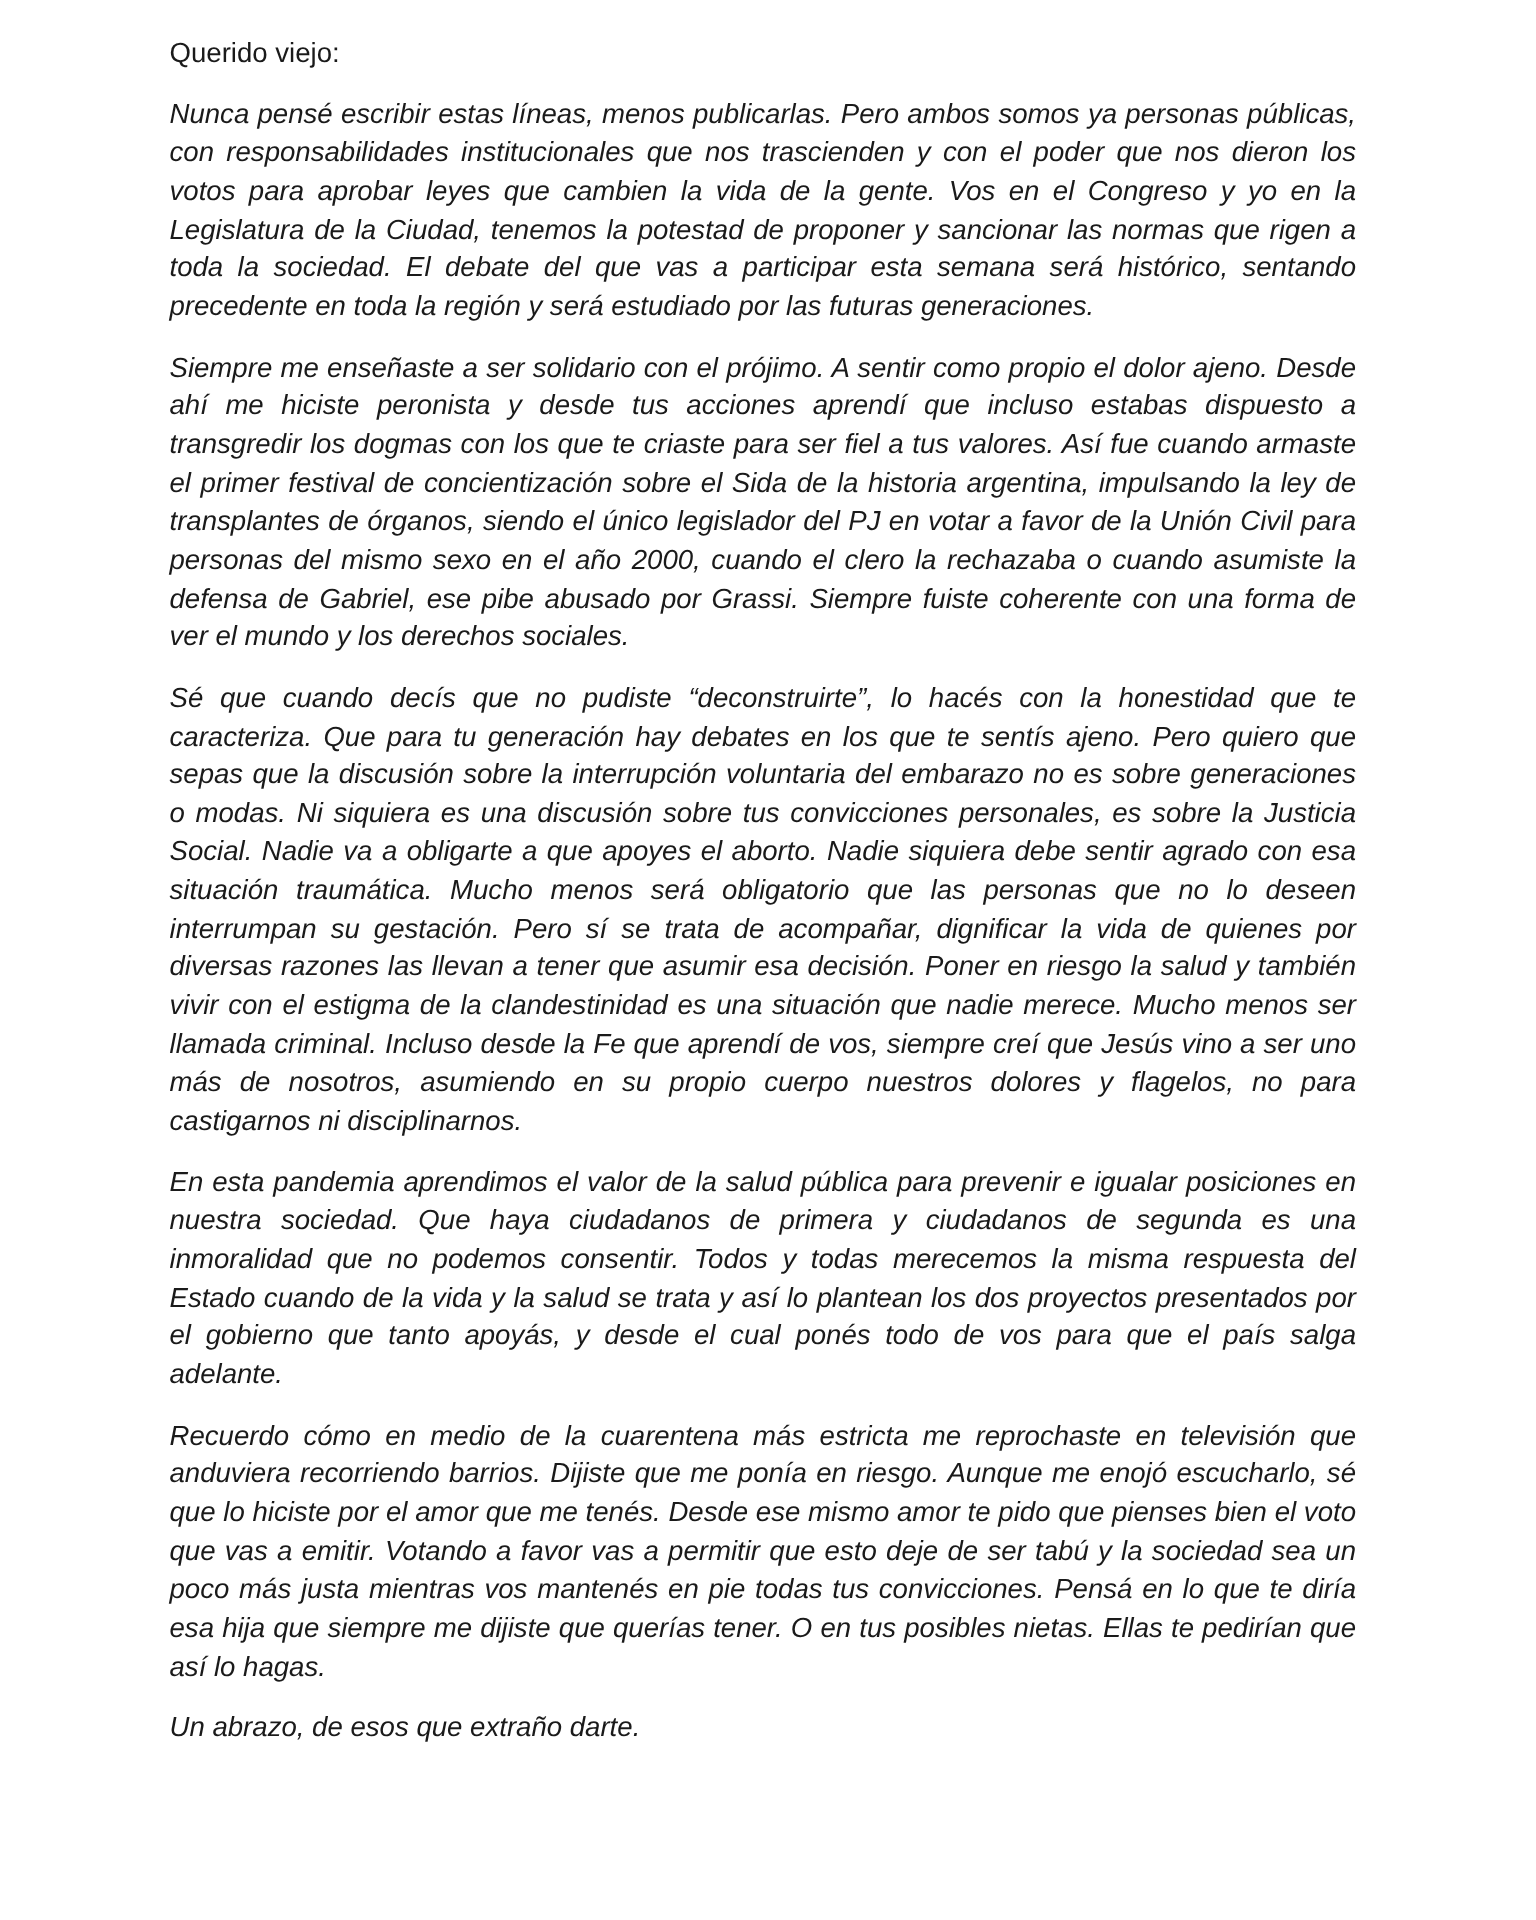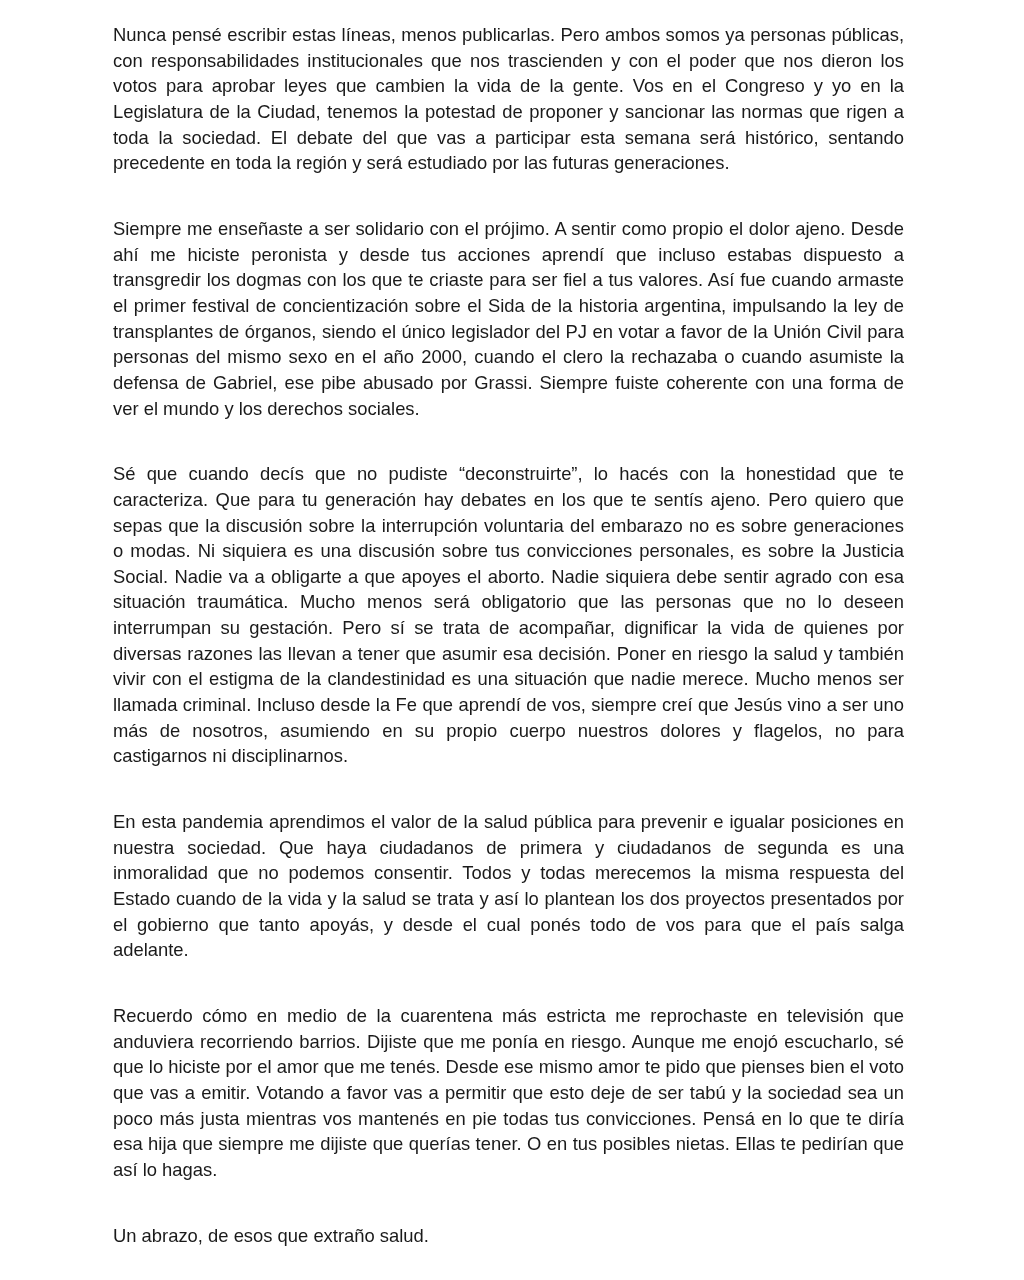--- a/index.html
+++ b/index.html
@@ -22,29 +22,31 @@
       font-size: 18.4px;
       line-height: 25.65px;
       color: #1a1a1a;
     }
     .letter p {
       margin: 0;
       text-align: justify;
       text-justify: inter-word;
     }
     .letter p + p {
-      margin-top: 40px;
+      margin-top: 15px;
+      font-style: italic;
     }
     .greeting, .closing, .signature {
       text-align: left !important;
     }
   </style>
 </head>
 <body>
 
 <div class="letter">
+  <p class="greeting">Querido viejo:</p>
   <p>Nunca pensé escribir estas líneas, menos publicarlas. Pero ambos somos ya personas públicas, con responsabilidades institucionales que nos trascienden y con el poder que nos dieron los votos para aprobar leyes que cambien la vida de la gente. Vos en el Congreso y yo en la Legislatura de la Ciudad, tenemos la potestad de proponer y sancionar las normas que rigen a toda la sociedad. El debate del que vas a participar esta semana será histórico, sentando precedente en toda la región y será estudiado por las futuras generaciones.</p>
   <p>Siempre me enseñaste a ser solidario con el prójimo. A sentir como propio el dolor ajeno. Desde ahí me hiciste peronista y desde tus acciones aprendí que incluso estabas dispuesto a transgredir los dogmas con los que te criaste para ser fiel a tus valores. Así fue cuando armaste el primer festival de concientización sobre el Sida de la historia argentina, impulsando la ley de transplantes de órganos, siendo el único legislador del PJ en votar a favor de la Unión Civil para personas del mismo sexo en el año 2000, cuando el clero la rechazaba o cuando asumiste la defensa de Gabriel, ese pibe abusado por Grassi. Siempre fuiste coherente con una forma de ver el mundo y los derechos sociales.</p>
   <p>Sé que cuando decís que no pudiste “deconstruirte”, lo hacés con la honestidad que te caracteriza. Que para tu generación hay debates en los que te sentís ajeno. Pero quiero que sepas que la discusión sobre la interrupción voluntaria del embarazo no es sobre generaciones o modas. Ni siquiera es una discusión sobre tus convicciones personales, es sobre la Justicia Social. Nadie va a obligarte a que apoyes el aborto. Nadie siquiera debe sentir agrado con esa situación traumática. Mucho menos será obligatorio que las personas que no lo deseen interrumpan su gestación. Pero sí se trata de acompañar, dignificar la vida de quienes por diversas razones las llevan a tener que asumir esa decisión. Poner en riesgo la salud y también vivir con el estigma de la clandestinidad es una situación que nadie merece. Mucho menos ser llamada criminal. Incluso desde la Fe que aprendí de vos, siempre creí que Jesús vino a ser uno más de nosotros, asumiendo en su propio cuerpo nuestros dolores y flagelos, no para castigarnos ni disciplinarnos.</p>
   <p>En esta pandemia aprendimos el valor de la salud pública para prevenir e igualar posiciones en nuestra sociedad. Que haya ciudadanos de primera y ciudadanos de segunda es una inmoralidad que no podemos consentir. Todos y todas merecemos la misma respuesta del Estado cuando de la vida y la salud se trata  y así lo plantean los dos proyectos presentados por el gobierno que tanto apoyás, y desde el cual ponés todo de vos para que el país salga adelante.</p>
   <p>Recuerdo cómo en medio de la cuarentena más estricta me reprochaste en televisión que anduviera recorriendo barrios. Dijiste que me ponía en riesgo. Aunque me enojó escucharlo, sé que lo hiciste por el amor que me tenés. Desde ese mismo amor te pido que pienses bien el voto que vas a emitir. Votando a favor vas a permitir que esto deje de ser tabú y la sociedad sea un poco más justa mientras vos mantenés en pie todas tus convicciones. Pensá en lo que te diría esa hija que siempre me dijiste que querías tener. O en tus posibles nietas. Ellas te pedirían que así lo hagas.</p>
-  <p class="closing">Un abrazo, de esos que extraño salud.</p>
+  <p class="closing">Un abrazo, de esos que extraño darte.</p>
 </div>
 
 </body></html>

